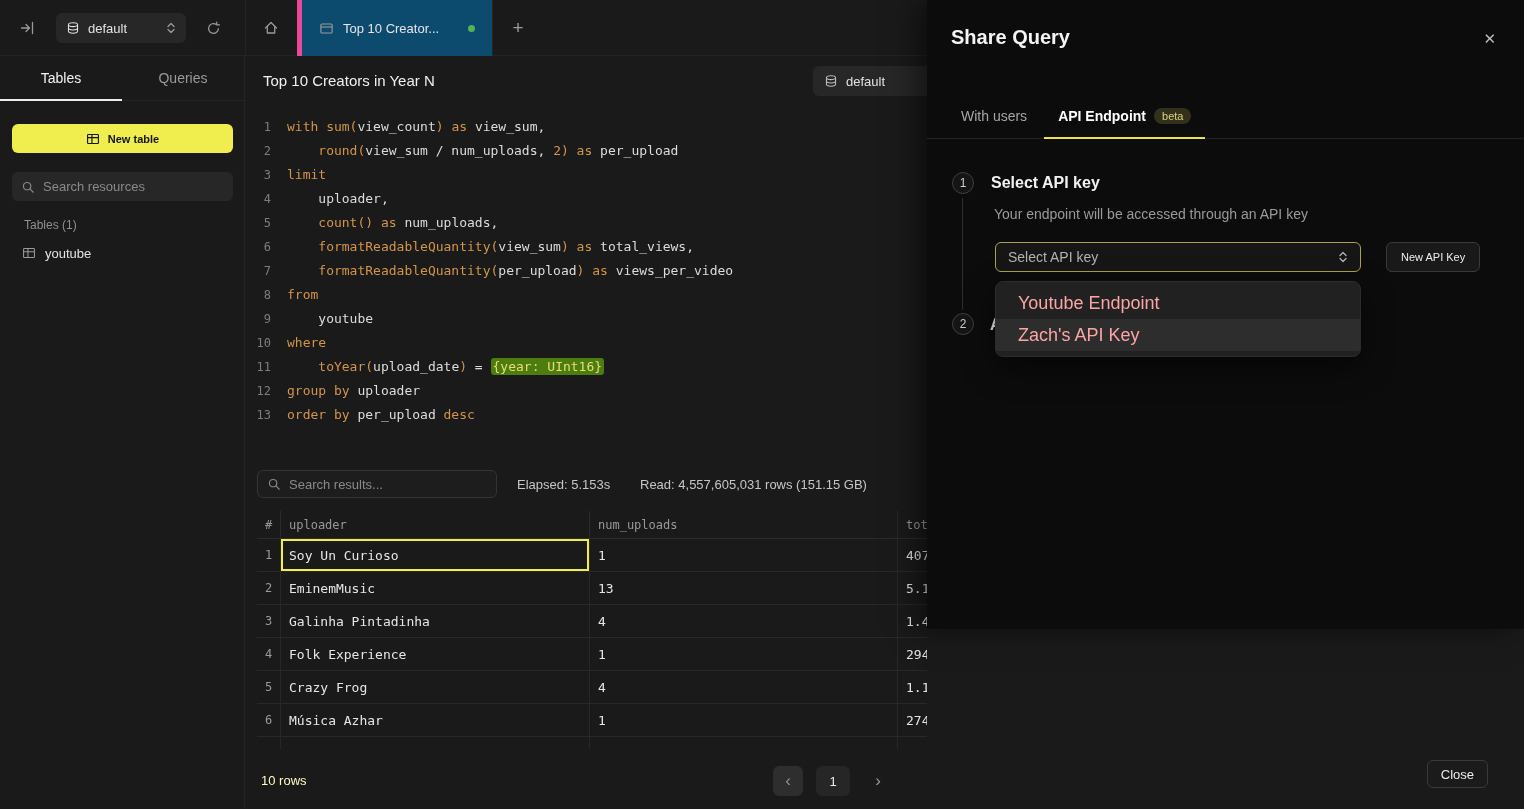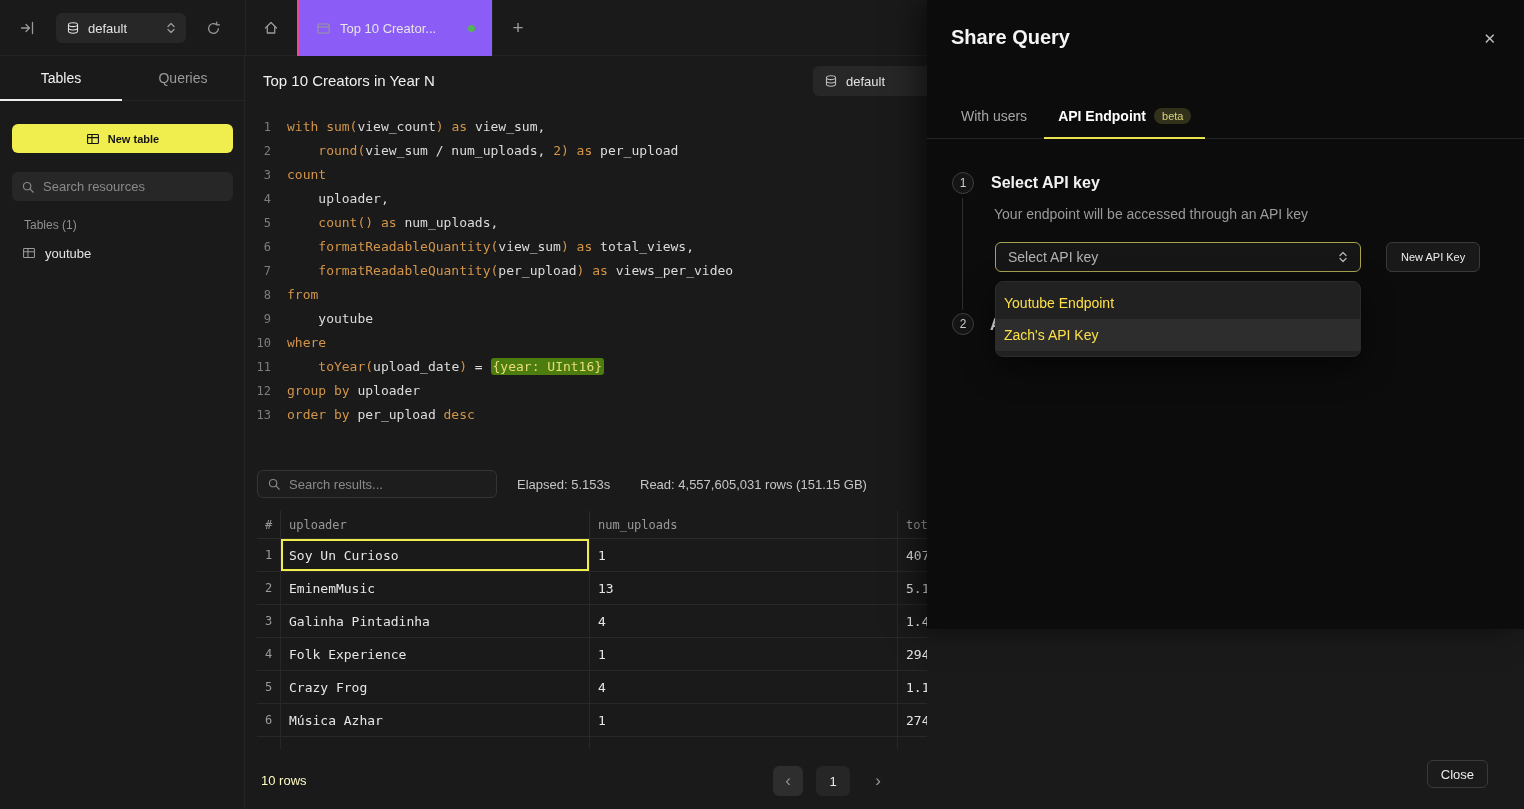--- a/index.html
+++ b/index.html
@@ -12,22 +12,22 @@
   
   .topbar{position:absolute;left:0;top:0;width:927px;height:56px;border-bottom:1px solid #242424;}
   .icon-btn{position:absolute;display:flex;align-items:center;justify-content:center;color:#9a9a9a;cursor:pointer;}
   .collapse-btn{left:16px;top:18px;width:22px;height:20px;}
   .db-select{position:absolute;left:56px;top:13px;width:130px;height:30px;background:#272727;border-radius:6px;
              display:flex;align-items:center;gap:8px;padding:0 10px;font-size:13px;color:#e2e2e2;}
   .db-select .spacer{flex:1;}
   .refresh-btn{left:202px;top:18px;width:22px;height:20px;}
   .tabstrip{position:absolute;left:245px;top:0;height:56px;border-left:1px solid #242424;}
   .home-btn{left:12px;top:18px;width:26px;height:20px;}
-  .query-tab{position:absolute;left:51px;top:0;height:56px;width:196px;border-left:2px solid #ec4899;border-right:1px solid #242424;
-             display:flex;align-items:center;gap:9px;padding:0 17px;font-size:13px;color:#e6e6e6;background:#8b5cf6;}
+  .query-tab{position:absolute;left:51px;top:0;height:56px;width:196px;border-left:5px solid #ec4899;border-right:1px solid #242424;
+             display:flex;align-items:center;gap:9px;padding:0 17px;font-size:13px;color:#e6e6e6;background:#0c4a6e;}
   .dot{width:7px;height:7px;border-radius:50%;background:var(--green);margin-left:auto;}
   .plus-btn{left:258px;top:16px;width:28px;height:24px;font-size:19px;color:#9a9a9a;}
 
   
   .sidebar{position:absolute;left:0;top:56px;width:245px;height:753px;border-right:1px solid #242424;}
   .side-tabs{position:absolute;left:0;top:0;width:100%;height:45px;display:flex;border-bottom:1px solid #242424;}
   .side-tab{flex:1;display:flex;align-items:center;justify-content:center;font-size:14px;color:#9a9a9a;position:relative;cursor:pointer;}
   .side-tab.active{color:#f2f2f2;}
   .side-tab.active::after{content:"";position:absolute;left:0;right:0;bottom:-1px;height:2px;background:#ececec;}
   .new-table-btn{position:absolute;left:12px;top:68px;width:221px;height:29px;background:var(--yellow);border:none;border-radius:6px;
@@ -102,21 +102,21 @@
   .step-title{position:absolute;left:64px;top:174px;font-size:16px;font-weight:600;color:#f2f2f2;}
   .step-desc{position:absolute;left:67px;top:206px;font-size:14px;color:#9a9a9a;}
   .api-select{position:absolute;left:68px;top:242px;width:366px;height:30px;background:#161616;border:1px solid #a8a44d;
               border-radius:6px;display:flex;align-items:center;justify-content:space-between;padding:0 12px;
               font-size:14px;color:#b3b3b3;cursor:pointer;}
   .new-key-btn{position:absolute;left:459px;top:242px;height:30px;padding:0 14px;background:#191919;border:1px solid #3a3a3a;
                border-radius:6px;color:#ececec;font-size:11px;cursor:pointer;font-family:"Liberation Sans",sans-serif;}
   .step2-partial{position:absolute;left:63px;top:316px;font-size:16px;font-weight:600;color:#f2f2f2;z-index:1;}
   .menu{position:absolute;left:68px;top:281px;width:366px;background:#212121;border:1px solid #2c2c2c;border-radius:8px;
         padding:5px 0;box-shadow:0 10px 30px rgba(0,0,0,.55);z-index:5;}
-  .menu-option{height:32px;display:flex;align-items:center;padding:0 8px;font-size:14px;color:#fde047;cursor:pointer;}
+  .menu-option{height:32px;display:flex;align-items:center;padding:0 22px;font-size:18px;color:#fca5a5;cursor:pointer;}
   .menu-option.hover{background:#2d2d2d;}
   .close-btn{position:absolute;right:36px;top:760px;height:28px;padding:0 13px;background:#1b1b1b;border:1px solid #3a3a3a;
              border-radius:6px;color:#ececec;font-size:13px;cursor:pointer;font-family:"Liberation Sans",sans-serif;}
 </style>
 </head>
 <body>
 
 <div class="screen" style="--yellow: #f0ed4f; --green: #53b255; --orange: #d2954a;">
 
   <div class="topbar">
@@ -227,21 +227,21 @@
         <div class="code-line">
           <span class="line-num">1</span>
           <span class="line-code"><span class="tok-kw">with </span><span class="tok-fn">sum(</span><span class="tok-id">view_count</span><span class="tok-fn">)</span><span class="tok-kw"> as </span><span class="tok-id">view_sum,</span></span>
         </div>
         <div class="code-line">
           <span class="line-num">2</span>
           <span class="line-code"><span class="tok-id">    </span><span class="tok-fn">round(</span><span class="tok-id">view_sum / num_uploads, </span><span class="tok-num">2</span><span class="tok-fn">)</span><span class="tok-kw"> as </span><span class="tok-id">per_upload</span></span>
         </div>
         <div class="code-line">
           <span class="line-num">3</span>
-          <span class="line-code"><span class="tok-kw">count</span></span>
+          <span class="line-code"><span class="tok-kw">limit</span></span>
         </div>
         <div class="code-line">
           <span class="line-num">4</span>
           <span class="line-code"><span class="tok-id">    uploader,</span></span>
         </div>
         <div class="code-line">
           <span class="line-num">5</span>
           <span class="line-code"><span class="tok-id">    </span><span class="tok-fn">count()</span><span class="tok-kw"> as </span><span class="tok-id">num_uploads,</span></span>
         </div>
         <div class="code-line">

